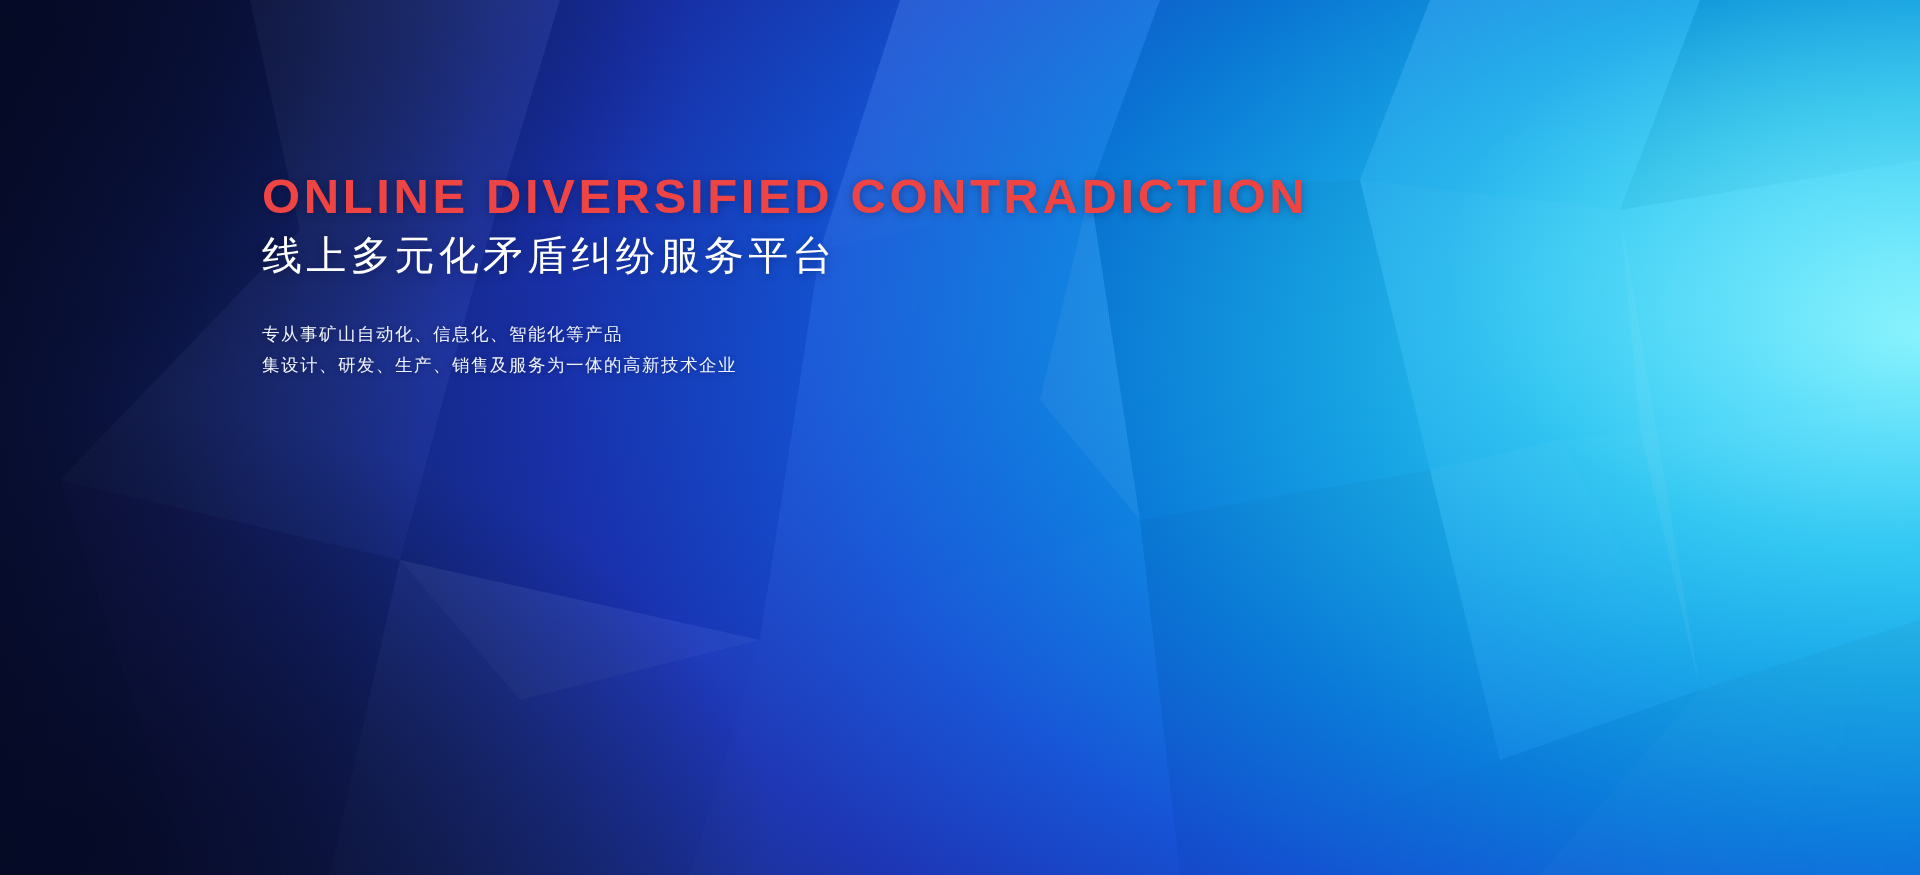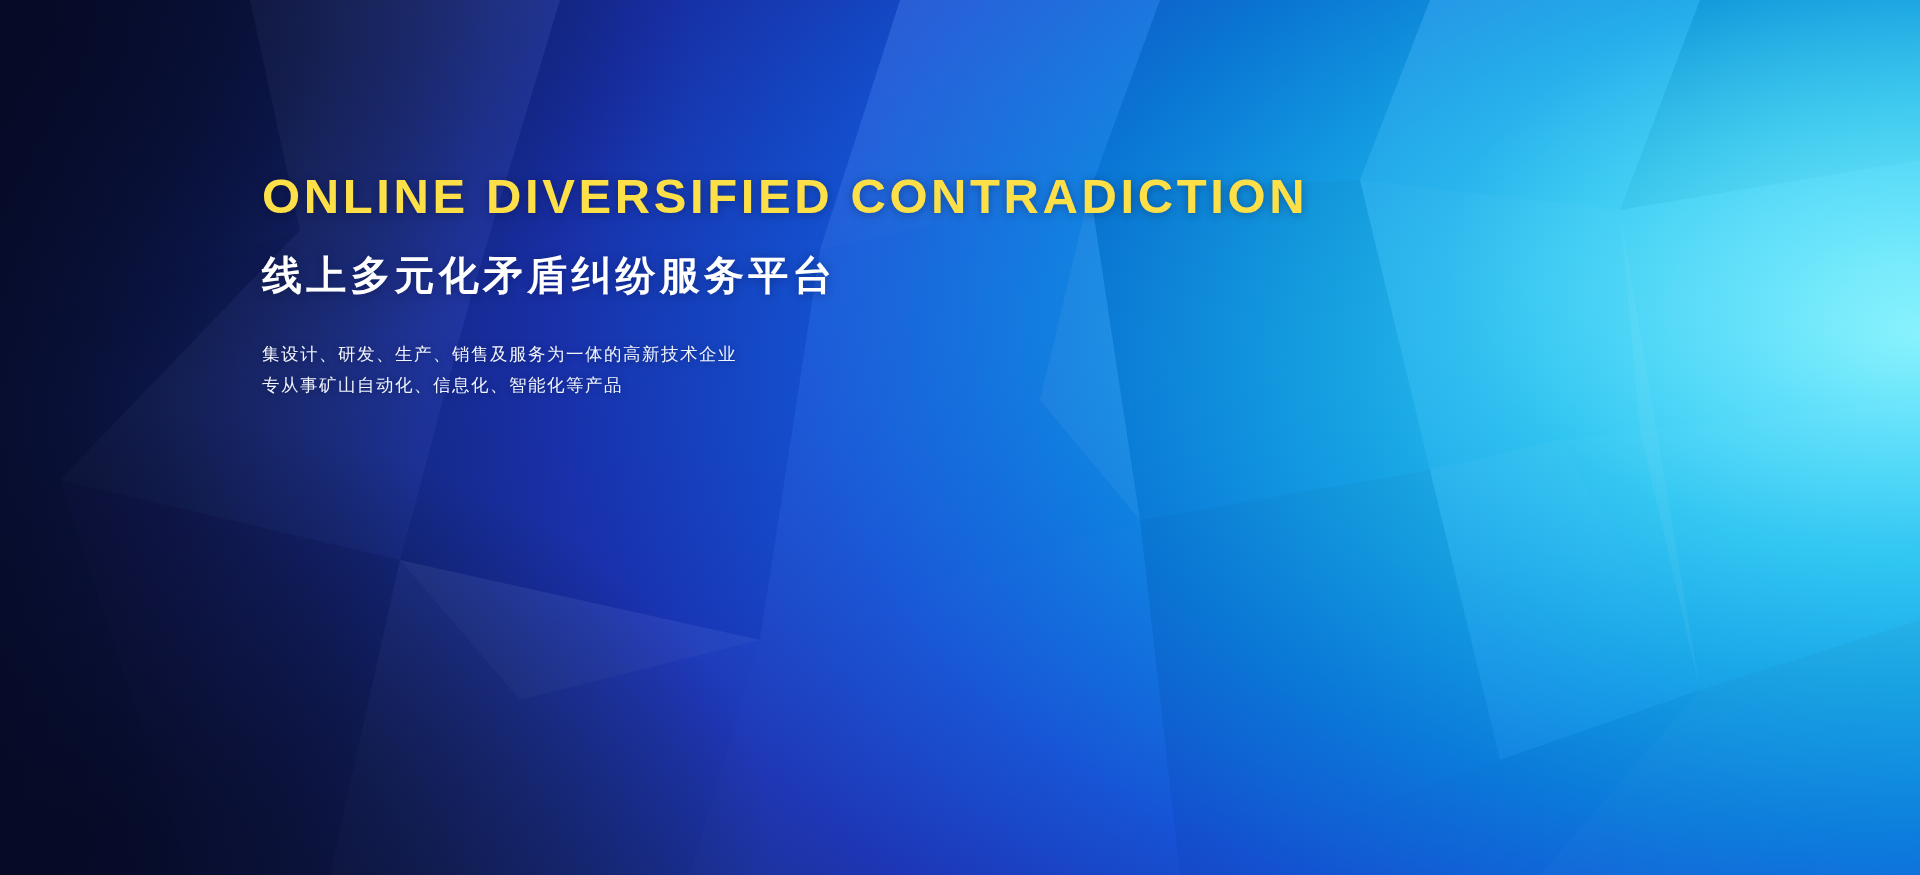--- a/index.html
+++ b/index.html
@@ -72,37 +72,37 @@
   
   .hero-content {
     position:absolute;
     left:262px;
     top:170px;
     width:1400px;
     z-index:5;
   }
 
   .headline-en {
-    color:#fde047;
+    color:#ef4444;
     font-size:49px;
     line-height:53px;
     font-weight:600;
     letter-spacing:3.6px;
     text-transform:uppercase;
     white-space:nowrap;
     text-shadow:0 1px 10px rgba(3,10,45,0.34);
   }
 
   .headline-cn {
     color:#ffffff;
     font-size:40px;
     line-height:48px;
-    font-weight:700;
+    font-weight:400;
     letter-spacing:4.2px;
-    margin-top:28px;
+    margin-top:8px;
     white-space:nowrap;
     text-shadow:0 1px 10px rgba(3,10,45,0.34);
   }
 
   .tagline {
     margin-top:40px;
   }
 
   .tagline-line {
     color:#f0f5ff;
@@ -175,18 +175,18 @@
   <div class="bg-layer bg-vignette"></div>
   <div class="bg-layer grain"></div>
 
   <div class="hero-content">
 
     <h1 class="headline-en">ONLINE DIVERSIFIED CONTRADICTION</h1>
 
     <h2 class="headline-cn">线上多元化矛盾纠纷服务平台</h2>
 
     <div class="tagline">
+      <p class="tagline-line">专从事矿山自动化、信息化、智能化等产品</p>
       <p class="tagline-line">集设计、研发、生产、销售及服务为一体的高新技术企业</p>
-      <p class="tagline-line">专从事矿山自动化、信息化、智能化等产品</p>
     </div>
 
   </div>
 </div>
 
 </body></html>

